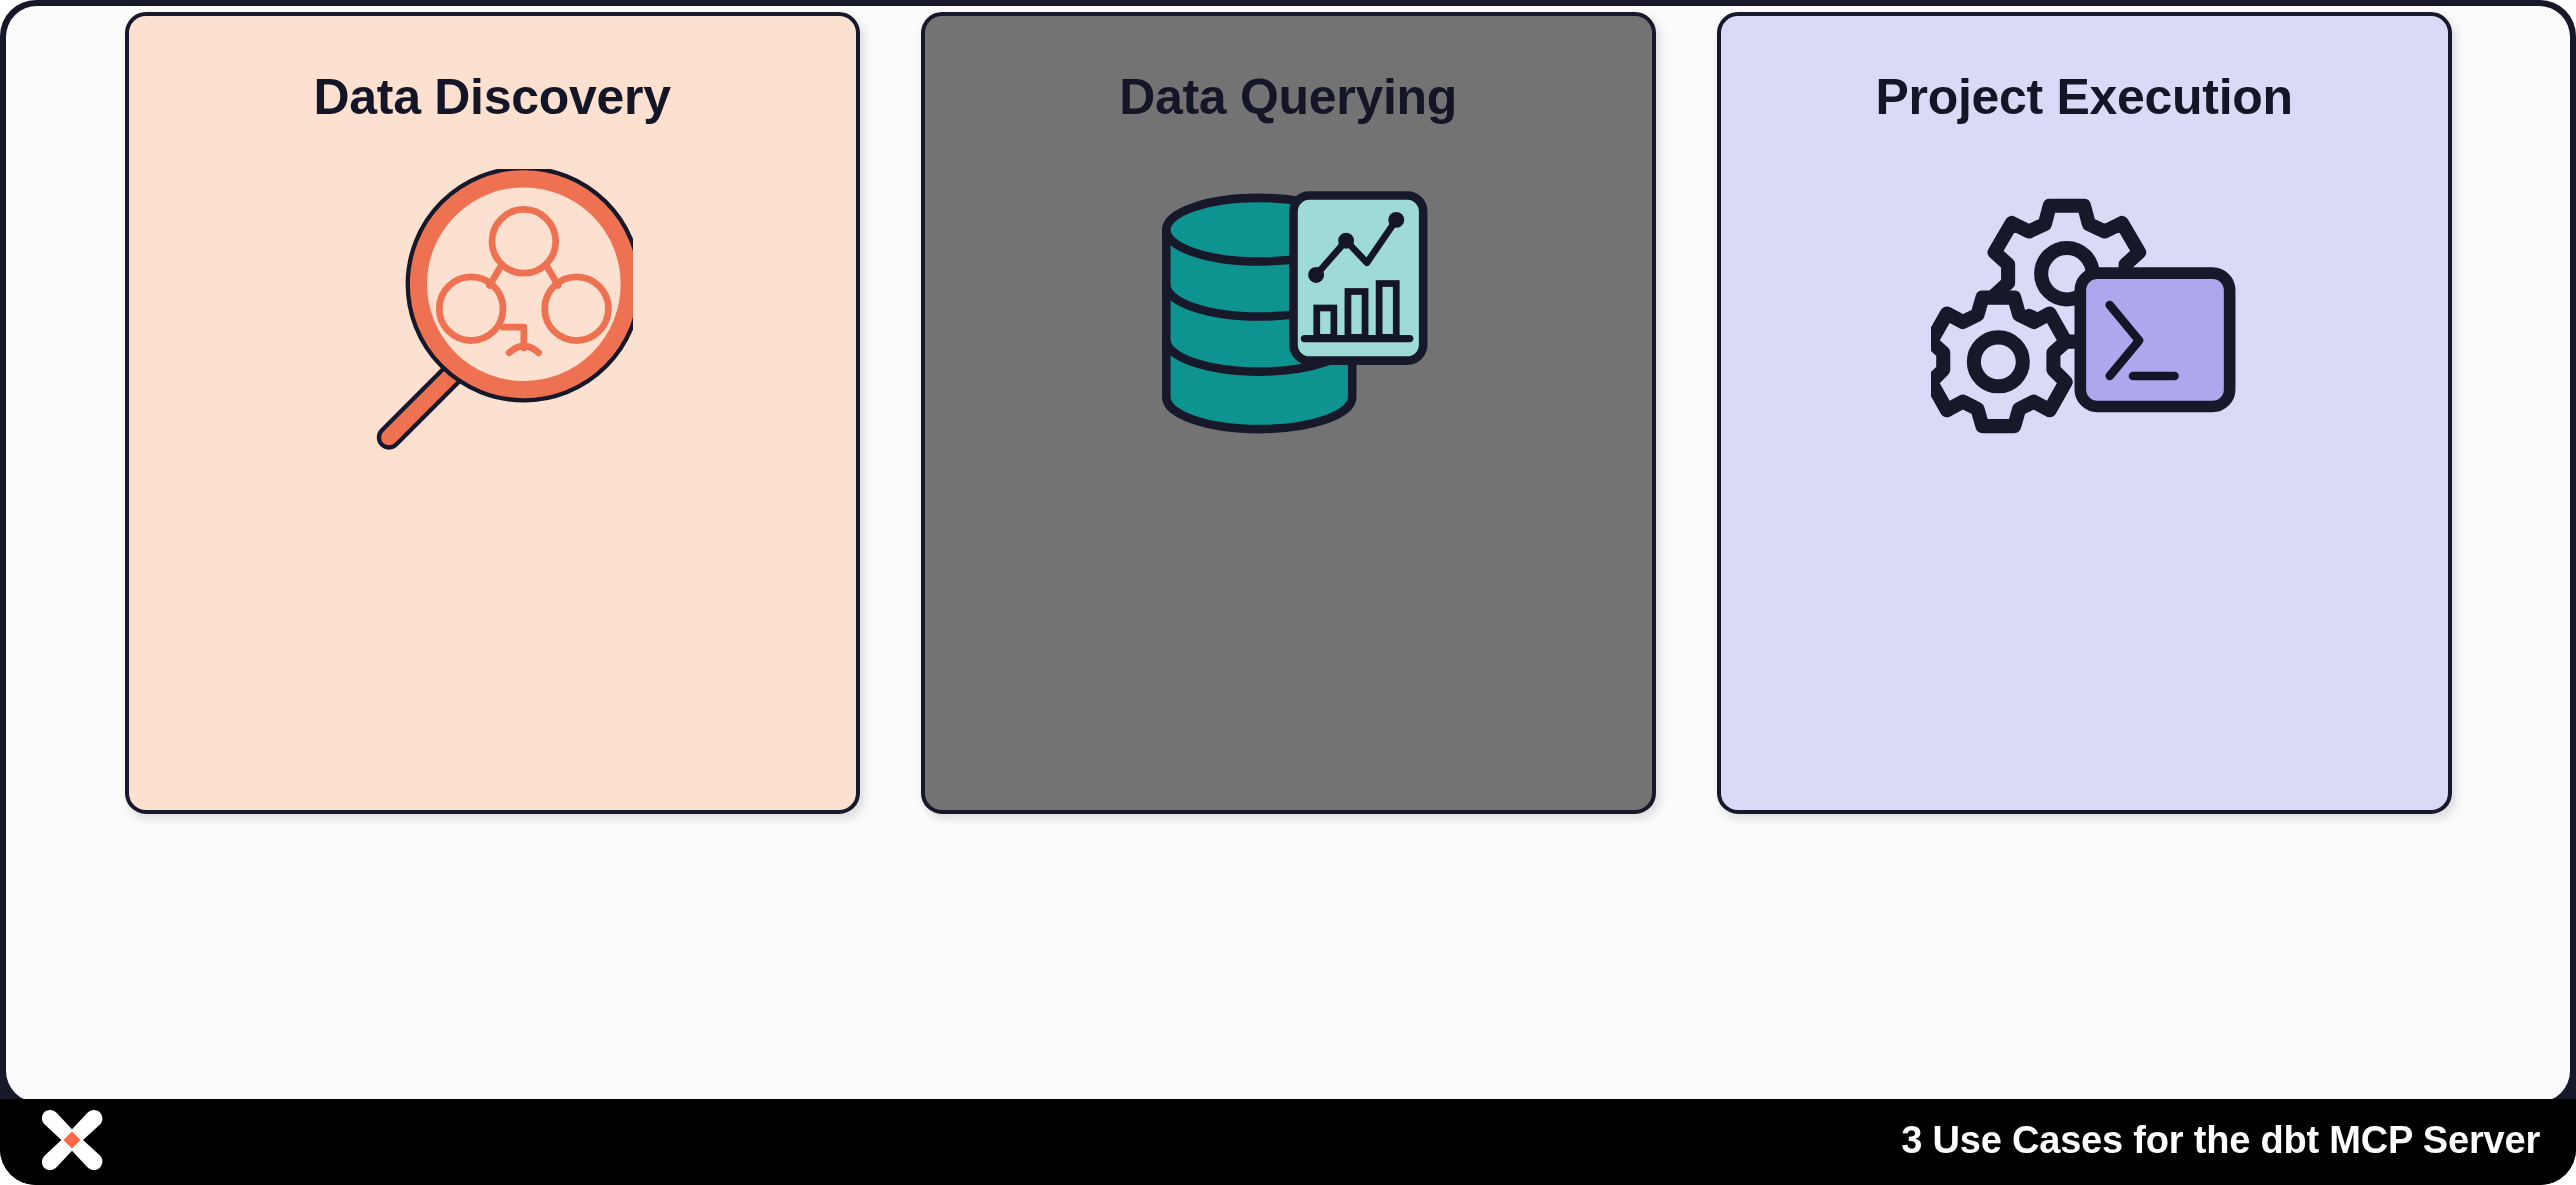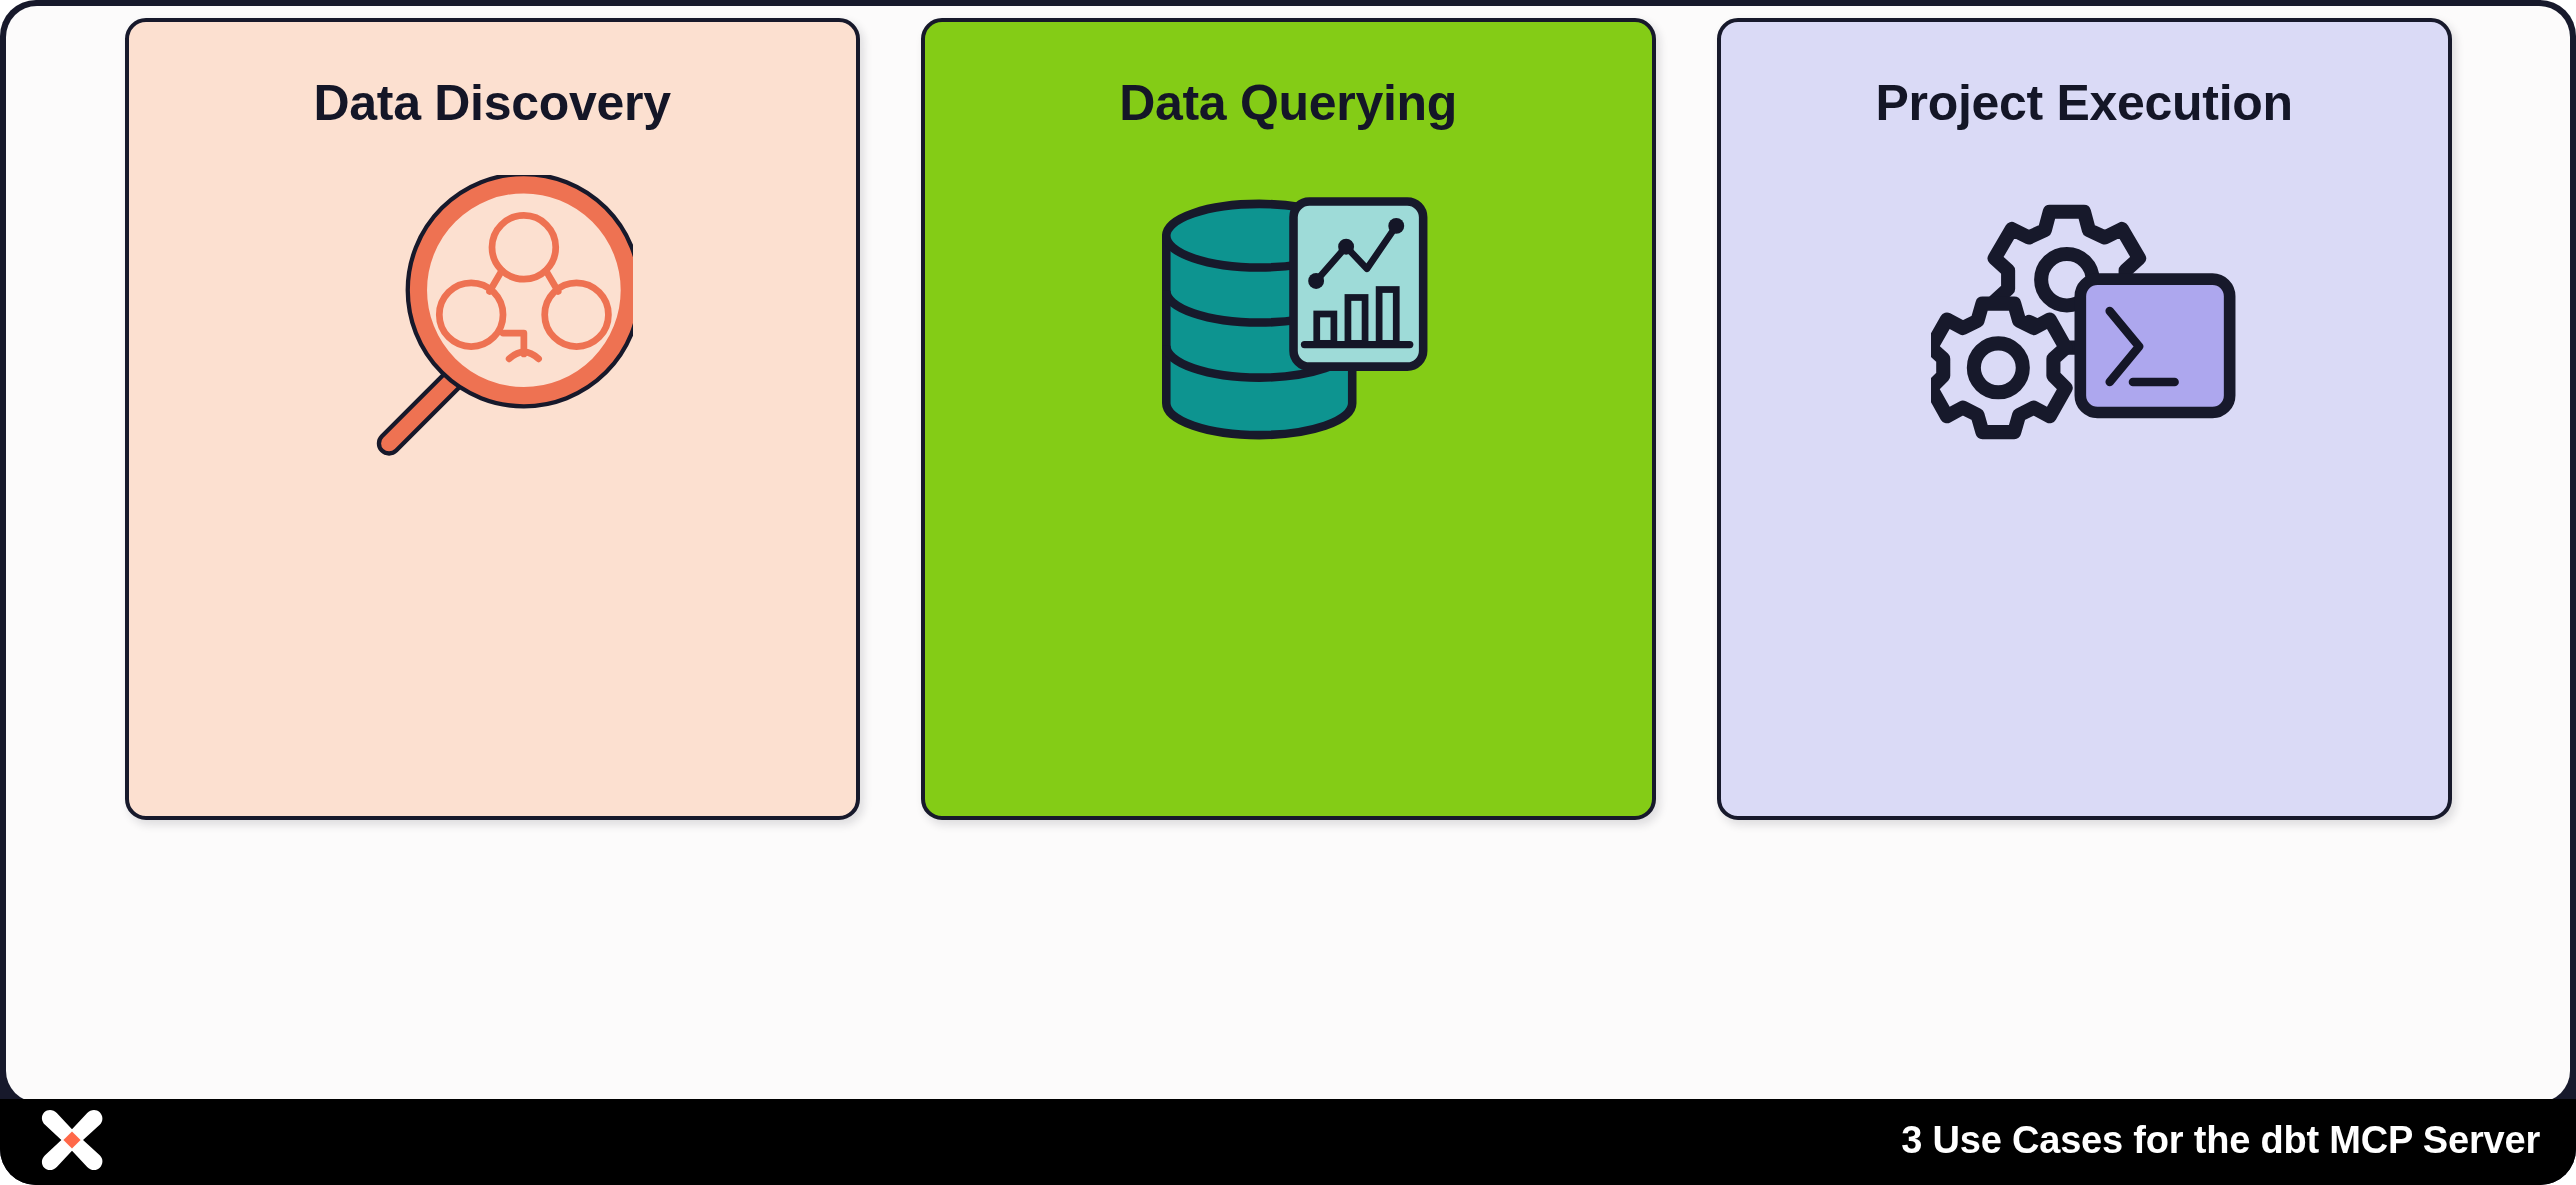--- a/index.html
+++ b/index.html
@@ -34,21 +34,21 @@
     height: 1096px;
     box-sizing: border-box;
     background: #FCFBFB;
     border-radius: 31px;
   }
 
   
   #cards {
     position: absolute;
     left: 0;
-    top: 12px;
+    top: 6px;
     width: 2564px;
     height: 1096px;
     display: flex;
     align-items: flex-start;
     justify-content: center;
     gap: 61px;
     box-sizing: border-box;
   }
 
   .card {
@@ -57,21 +57,21 @@
     height: 802px;
     box-sizing: border-box;
     border: 4.3px solid #17192B;
     border-radius: 21px;
     box-shadow: 3.7px 4.9px 8.6px rgba(20,22,40,0.13);
     display: flex;
     flex-direction: column;
     align-items: center;
   }
   .card-discovery { background: #FCE0D0; }
-  .card-querying  { background: #84cc16; }
+  .card-querying  { background: #737373; }
   .card-execution { background: #DADAF6; }
 
   .card-title {
     margin-top: 56px;
     font-size: 50px;
     font-weight: bold;
     color: #141627;
     letter-spacing: -0.3px;
     line-height: 1;
     text-align: center;

